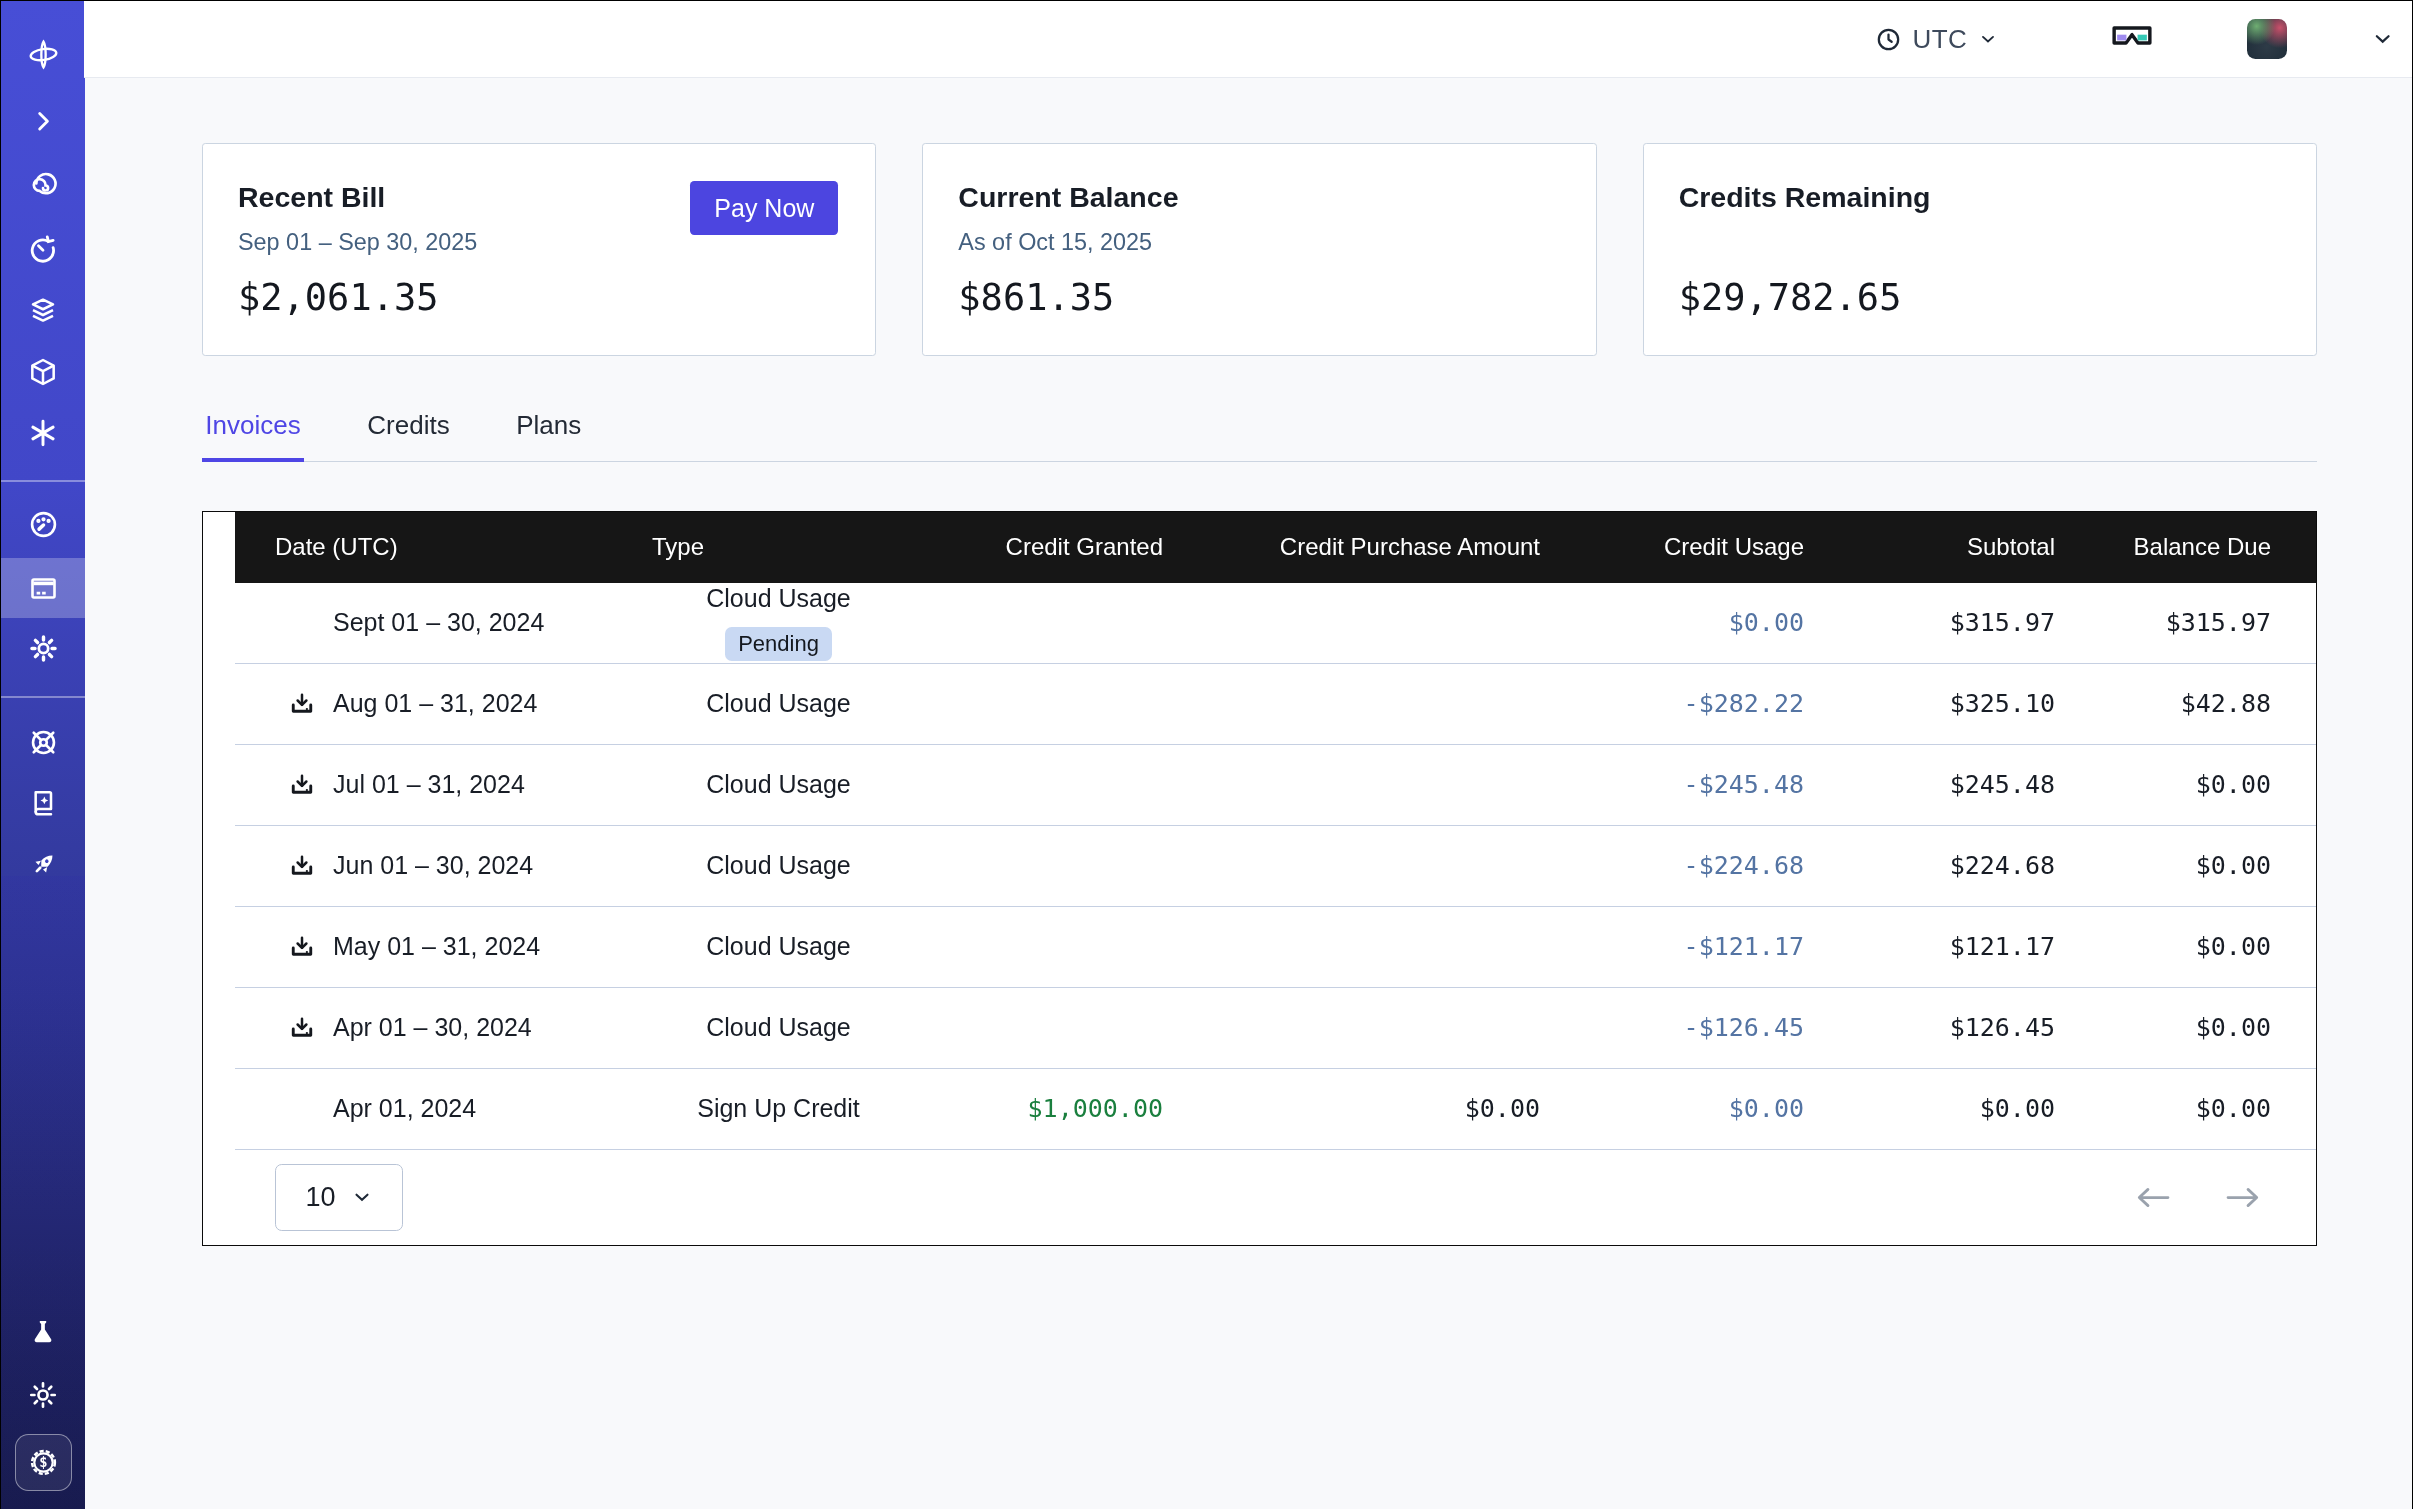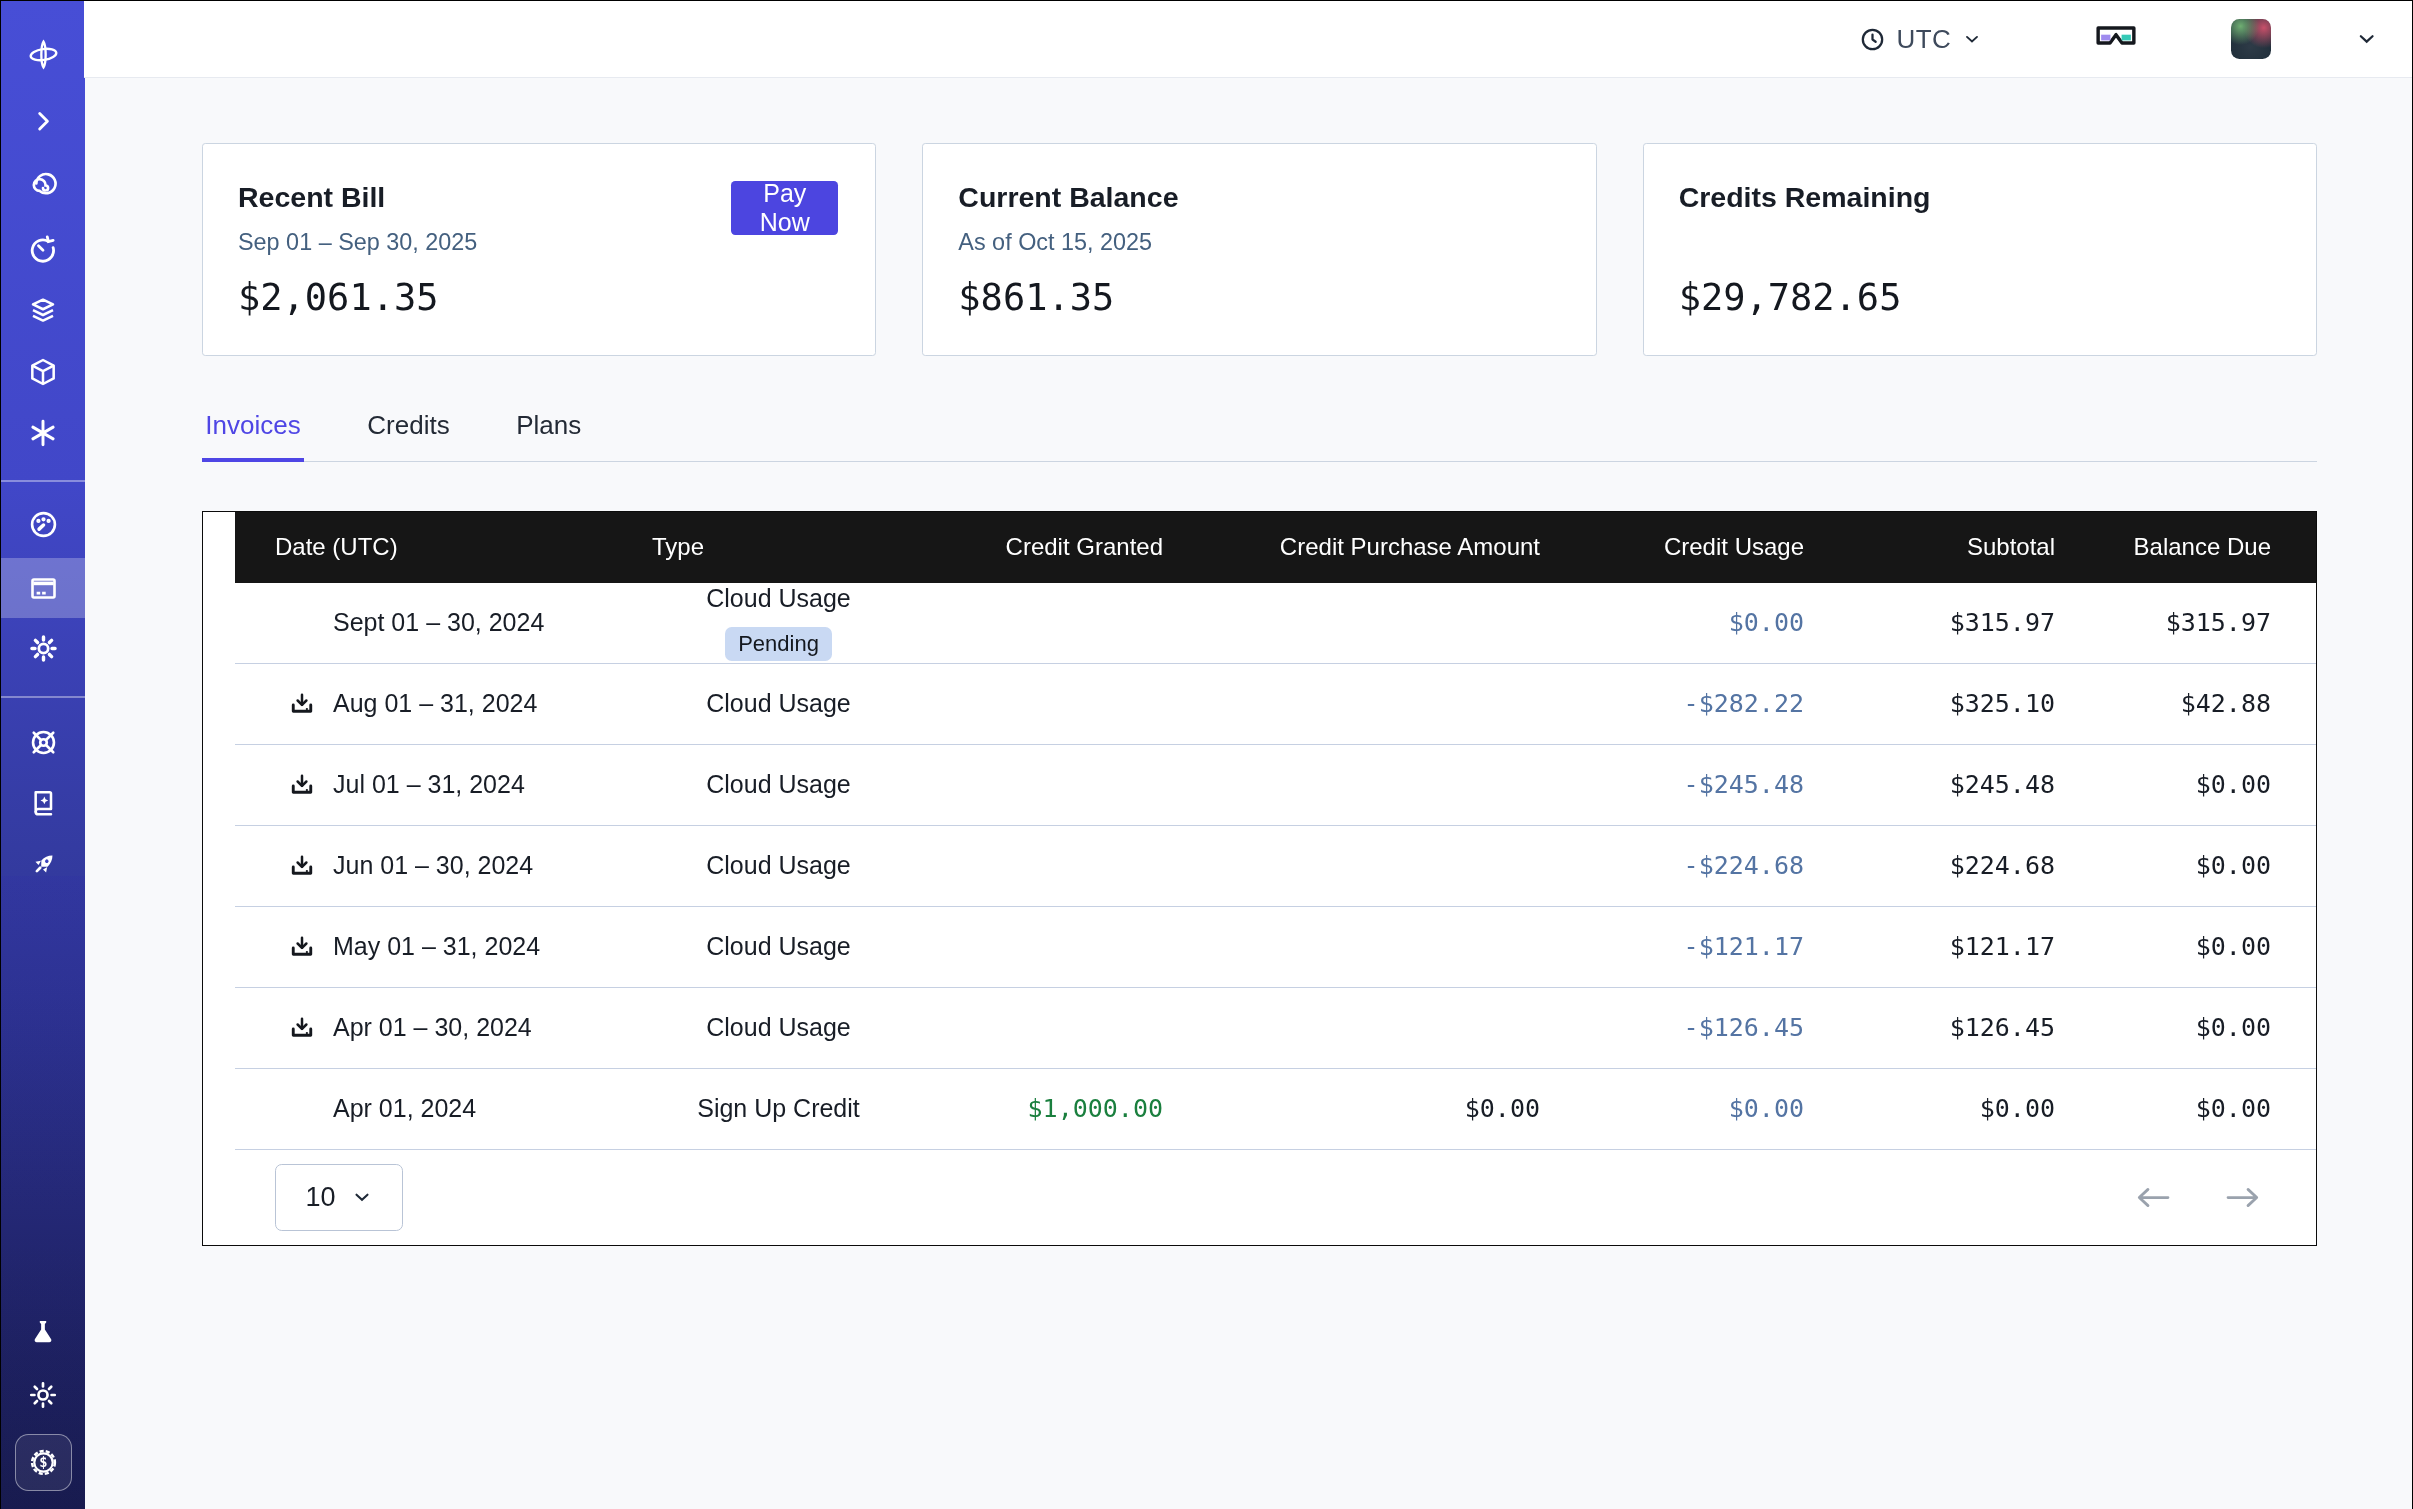--- a/index.html
+++ b/index.html
@@ -17,21 +17,21 @@
   .side-item{position:absolute;left:0;width:84px;height:60px;display:flex;align-items:center;justify-content:center;}
   .side-item svg{display:block;}
   .side-item.active{background:rgba(255,255,255,.25);}
   .side-divider{position:absolute;left:0;width:84px;height:1.7px;background:rgba(255,255,255,.38);}
   .coin-btn{position:absolute;left:14.2px;width:55px;height:55px;border:1.7px solid rgba(255,255,255,.45);
     border-radius:13.4px;background:rgba(255,255,255,.07);display:flex;align-items:center;justify-content:center;}
   
   .topbar{
     position:absolute;left:83px;top:0;right:0;height:77px;background:#fff;
     border-bottom:1.7px solid #e7eaf0;display:flex;align-items:center;justify-content:flex-end;
-    padding-right:34px;box-sizing:border-box;gap:35px;
+    padding-right:18px;box-sizing:border-box;gap:35px;
   }
   .tz-group{display:flex;align-items:center;gap:11px;}
   .tz-label{font-size:26px;color:#3e4a5c;letter-spacing:0.4px;}
   .topbar-gap1{width:44px;}
   .topbar-gap2{width:25px;}
   .topbar-gap3{width:13.4px;}
   .avatar{width:40px;height:40px;border-radius:8.4px;
     background:
       radial-gradient(circle at 24% 18%,#6fae72 0%,rgba(111,174,114,0) 42%),
       radial-gradient(circle at 82% 22%,#c8506a 0%,rgba(200,80,106,0) 45%),
@@ -40,21 +40,21 @@
   
   .main{position:absolute;left:84px;top:77px;right:0;bottom:0;background:#f8f9fb;
     padding:0 95px 0 117px;box-sizing:border-box;}
   h1.page-title{margin:107px 0 0 0;font-size:49px;font-weight:700;color:#14181f;letter-spacing:-0.4px;}
   
   .cards{display:flex;gap:46px;margin-top:65px;}
   .card{flex:1;height:213px;background:#fff;border:1.7px solid #cbd5e1;border-radius:3.3px;position:relative;box-sizing:border-box;}
   .card-title{position:absolute;top:37px;left:35px;font-size:28.5px;font-weight:700;color:#181d26;}
   .card-sub{position:absolute;top:85px;left:35px;font-size:23.4px;color:#44607f;}
   .card-amount{position:absolute;top:132px;left:35px;font-size:37px;color:#14181f;font-family:"DejaVu Sans Mono",monospace;}
-  .paynow{position:absolute;top:37px;right:37px;width:107px;height:54px;background:#4c45e0;border:none;border-radius:4.2px;
+  .paynow{position:absolute;top:37px;right:37px;width:148px;height:54px;background:#4c45e0;border:none;border-radius:4.2px;
     color:#fff;font-size:25px;font-family:"Liberation Sans",sans-serif;display:flex;align-items:center;justify-content:center;cursor:pointer;}
   
   .tabs{display:flex;gap:60px;margin-top:42px;border-bottom:1.7px solid #ccd5e1;}
   .tab{font-size:26px;color:#232a35;padding:11.7px 3.3px 20px 3.3px;position:relative;cursor:pointer;}
   .tab.active{color:#4f46e5;}
   .tab.active:after{content:"";position:absolute;left:0;right:0;bottom:-1.7px;height:4.2px;background:#4f46e5;}
   
   .invoice-table{margin-top:49px;border:1.7px solid #0b0b0b;background:#fff;padding-left:32px;}
   .t-head,.t-row{display:grid;grid-template-columns:381px 289px 285px 377px 264px 251px 269px;align-items:center;}
   .t-head{background:#161616;height:71px;}

